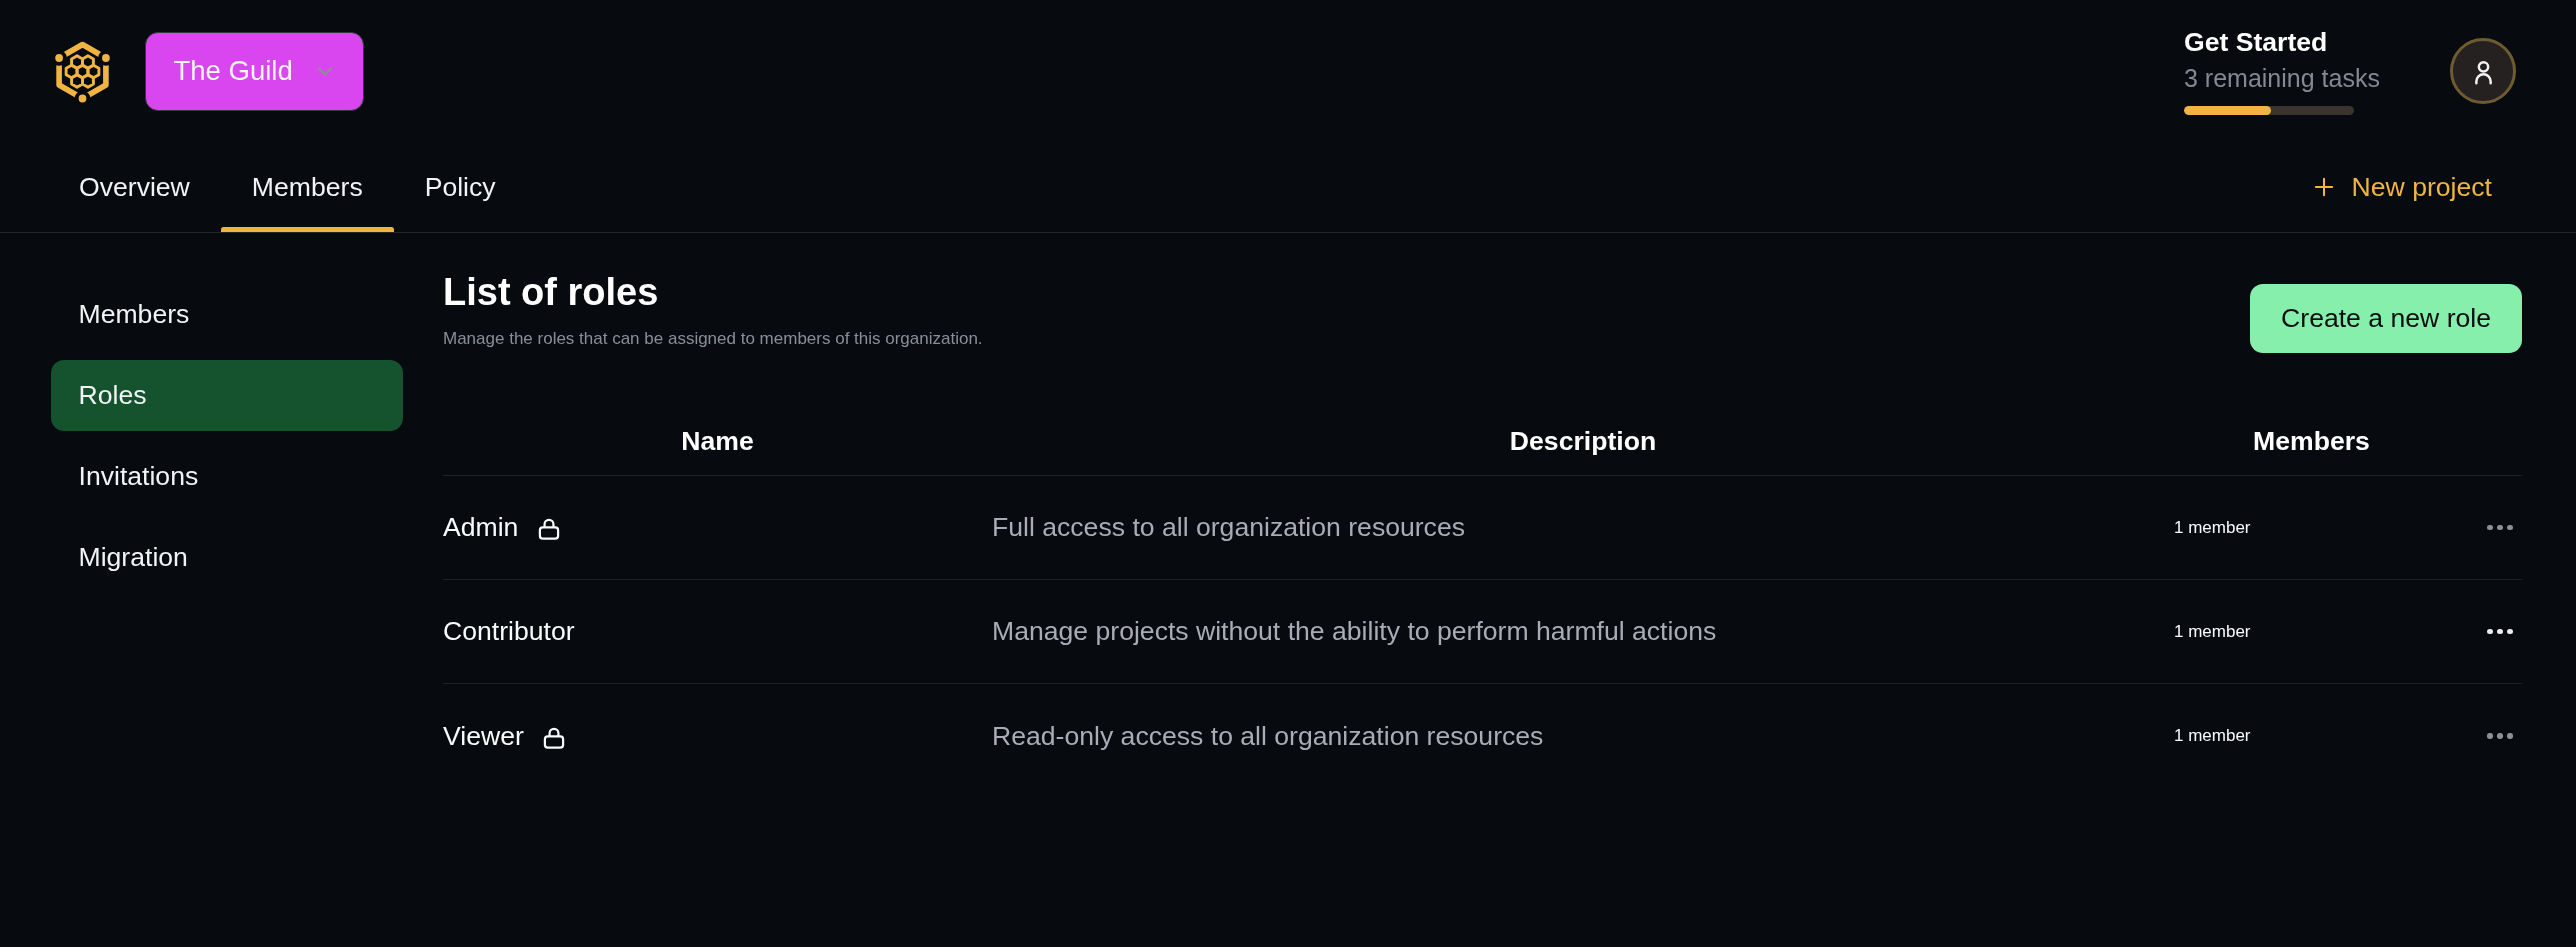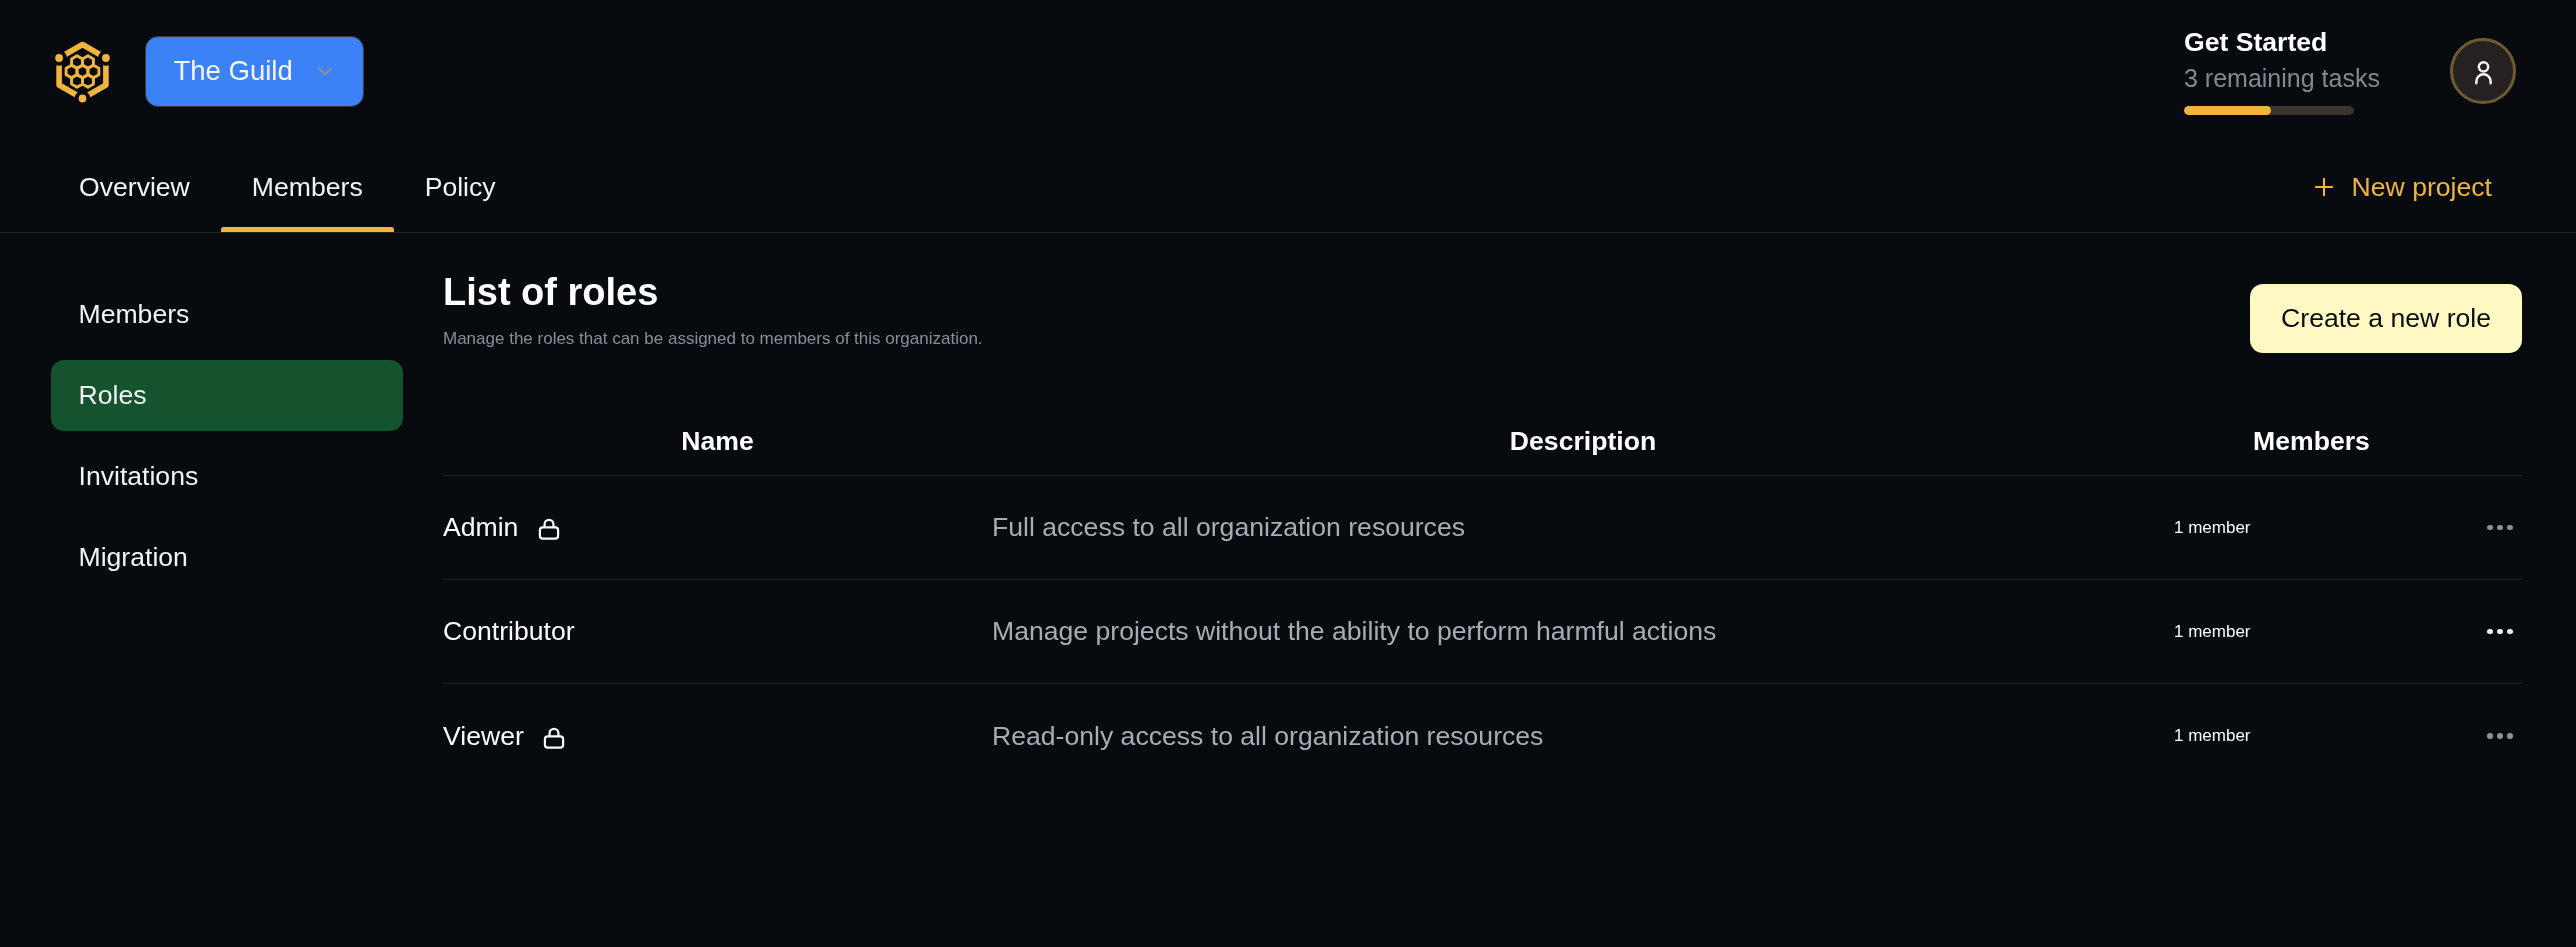--- a/index.html
+++ b/index.html
@@ -16,24 +16,24 @@
     height: 142px;
     display: flex;
     align-items: center;
     justify-content: space-between;
     padding: 0 60px 0 53px;
   }
   .topbar-left { display: flex; align-items: center; gap: 33px; }
   .logo { display: flex; align-items: center; cursor: pointer; }
   .org-switcher {
     display: flex; align-items: center; gap: 20px;
-    background: #3b82f6;
+    background: #d946ef;
     border: 1.8px solid #35373c;
     border-radius: 13px;
-    height: 71px;
+    height: 79px;
     padding: 0 26px 0 27.5px;
     color: #f5f6f8;
     font-size: 27.5px;
     font-family: inherit;
     cursor: pointer;
   }
   .topbar-right { display: flex; align-items: center; gap: 96px; }
   .get-started { width: 170px; cursor: pointer; }
   .gs-title { font-size: 26.6px; font-weight: 700; color: #ffffff; margin-bottom: 5.5px; }
   .gs-sub   { font-size: 25px; color: #85898f; margin-bottom: 13px; white-space: nowrap; }
@@ -100,21 +100,21 @@
   .side-item.active { background: #14532d; }
 
   .content { flex: 1; margin: 0 54px 0 40px; padding-top: 38px; }
   .content-header { display: flex; align-items: flex-start; justify-content: space-between; }
   .page-title { font-size: 38px; font-weight: 700; color: #ffffff; }
   .page-subtitle { font-size: 17px; color: #8a8e95; margin-top: 14.7px; }
   .create-btn {
     margin-top: 13px;
     height: 69px;
     padding: 0 31px;
-    background: #fef9c3;
+    background: #86efac;
     color: #0b0d12;
     border: none;
     border-radius: 13px;
     font-size: 26.6px;
     font-weight: 500;
     font-family: inherit;
     cursor: pointer;
   }
 
   

